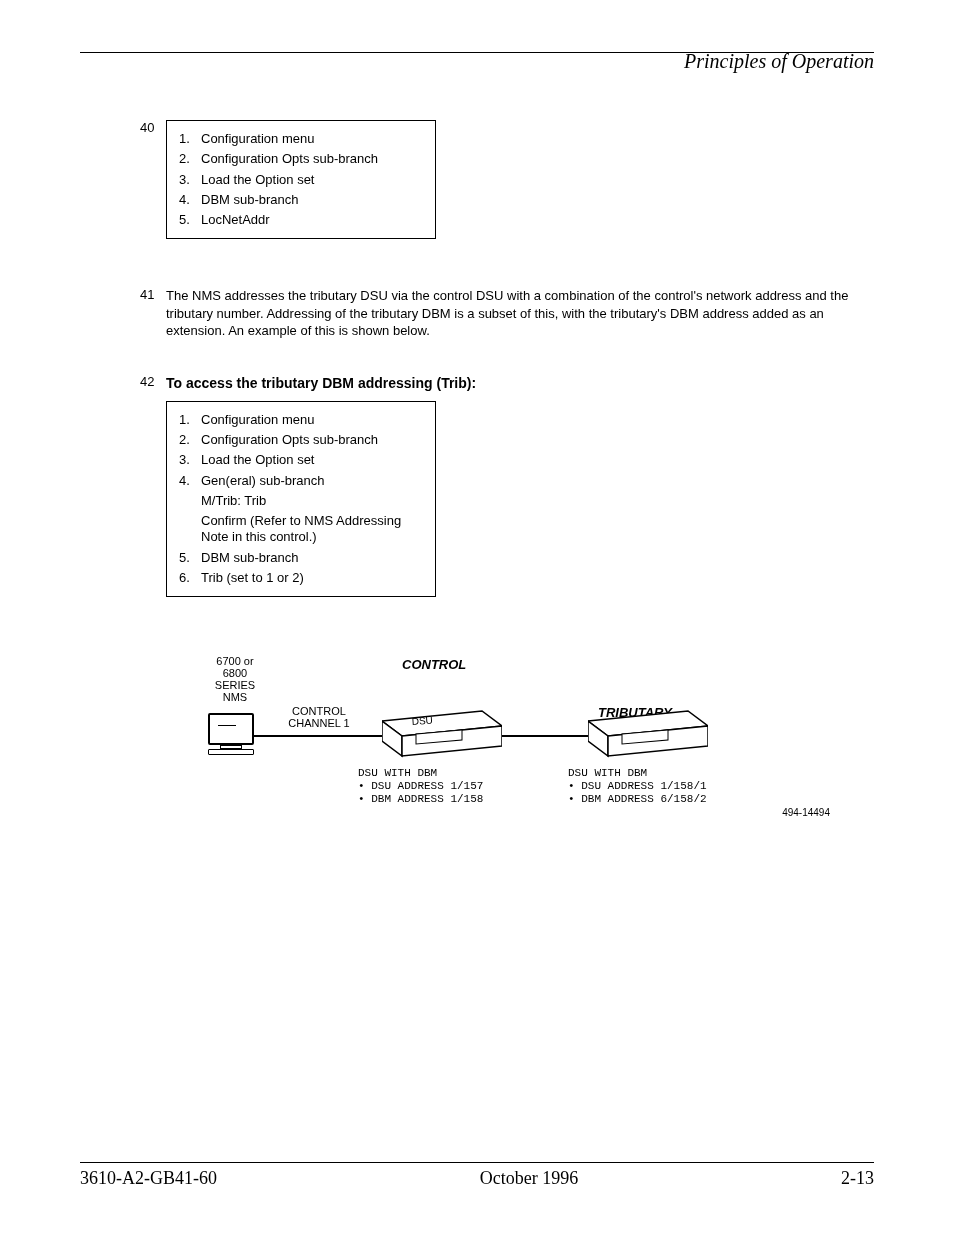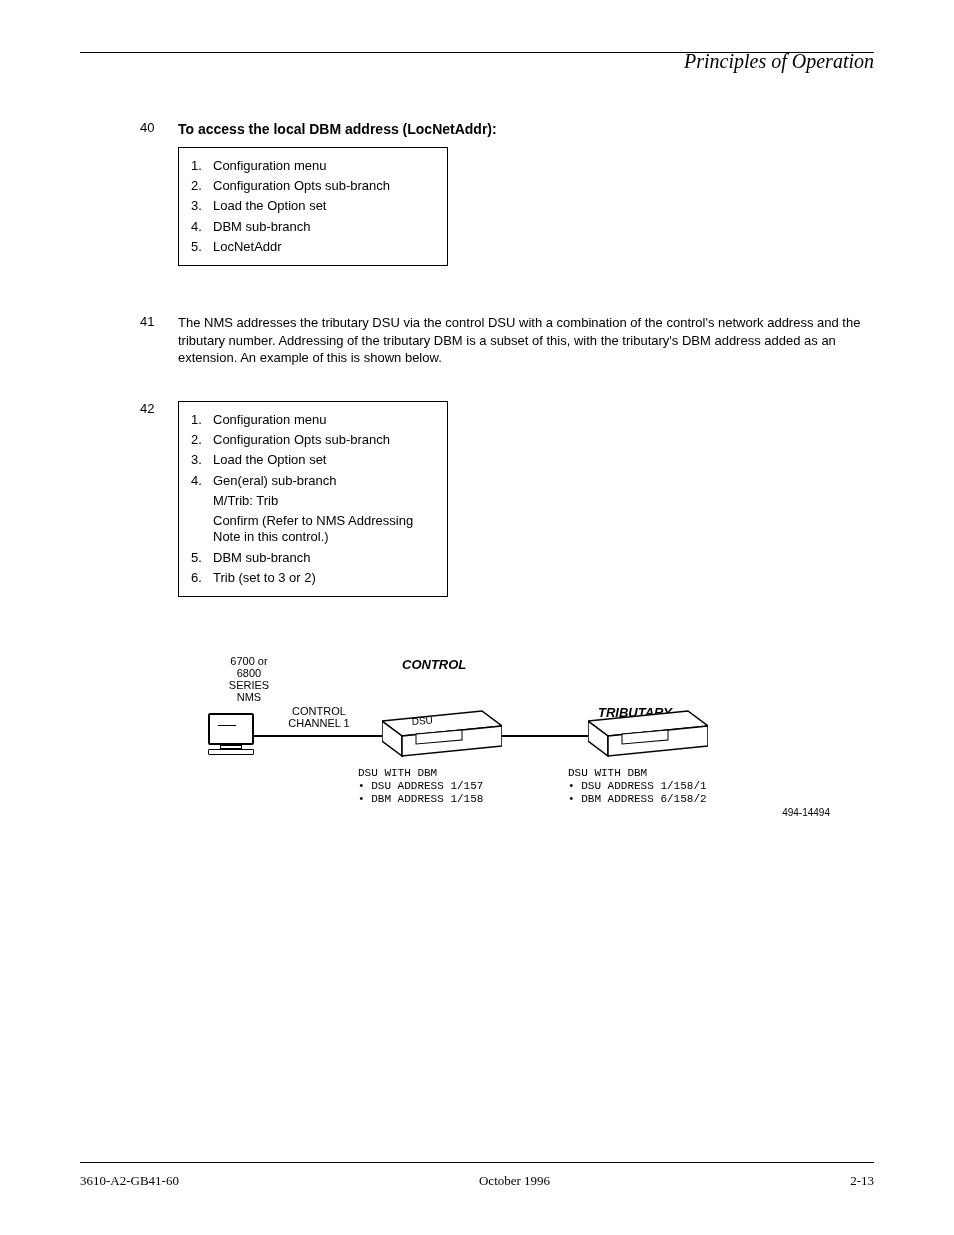--- a/index.html
+++ b/index.html
@@ -28,21 +28,21 @@
     font-size: 20px;
     margin-top: 20px;
   }
 
   .footer {
     position: absolute;
     bottom: 46px;
     left: 80px; right: 80px;
     display: flex;
     justify-content: space-between;
-    font-size: 13px;
+    font-size: 18px;
   }
 
   .content {
     position: absolute;
     top: 120px;
     left: 140px;
     right: 80px;
   }
 
   h3.proc-title {
@@ -61,21 +61,21 @@
     line-height: 1.25;
   }
   .box .line { display: flex; }
   .box .step { width: 22px; flex: 0 0 22px; }
   .box .txt  { flex: 1 1 auto; }
   .box .sp   { height: 4px; }
 
   .row {
     display: flex;
     align-items: flex-start;
-    gap: 24px;
+    gap: 12px;
     margin-bottom: 8px;
   }
   .row .num {
     font-family: Arial, Helvetica, sans-serif;
     font-size: 13px;
     width: 14px;
     flex: 0 0 14px;
   }
   .row .para {
     flex: 1 1 auto;
@@ -87,21 +87,21 @@
   
   .diagram {
     position: relative;
     height: 200px;
     margin-top: 18px;
     margin-left: 50px;
     width: 640px;
   }
   .nms-label {
     position: absolute;
-    left: 24px; top: 0;
+    left: 10px; top: 0;
     width: 70px;
     text-align: center;
     font-family: Arial, Helvetica, sans-serif;
     font-size: 11px;
     line-height: 1.1;
   }
   .monitor {
     position: absolute;
     left: 18px; top: 58px;
     width: 46px;
@@ -189,21 +189,20 @@
 <div class="hr-top"></div>
 <div class="hr-bot"></div>
 
 <div class="header-right">Principles of Operation</div>
 
 <div class="content">
 
   <div class="row">
     <div class="num">40</div>
     <div class="para">
-      <h3 class="proc-title">To access the local DBM address (LocNetAddr):</h3>
       <div class="box">
         <div class="line">
             <span class="step">1.</span>
             <span class="txt">Configuration menu</span>
           </div>
         <div class="sp"></div>
         <div class="line">
             <span class="step">2.</span>
             <span class="txt">Configuration Opts sub-branch</span>
           </div>
@@ -229,20 +228,21 @@
   <div class="row">
     <div class="num">41</div>
     <div class="para">The NMS addresses the tributary DSU via the control DSU with a combination of the control's network address and the tributary number. Addressing of the tributary DBM is a subset of this, with the tributary's DBM address added as an extension. An example of this is shown below.</div>
   </div>
 
   <div style="height:26px"></div>
 
   <div class="row">
     <div class="num">42</div>
     <div class="para">
+      <h3 class="proc-title">To access the tributary DBM addressing (Trib):</h3>
       <div class="box" style="width:270px">
         <div class="line">
             <span class="step">1.</span>
             <span class="txt">Configuration menu</span>
           </div>
         <div class="sp"></div>
         <div class="line">
             <span class="step">2.</span>
             <span class="txt">Configuration Opts sub-branch</span>
           </div>
@@ -271,21 +271,21 @@
             <span class="txt">Note in this control.)</span>
           </div>
         <div class="sp"></div>
         <div class="line">
             <span class="step">5.</span>
             <span class="txt">DBM sub-branch</span>
           </div>
         <div class="sp"></div>
         <div class="line">
             <span class="step">6.</span>
-            <span class="txt">Trib (set to 3 or 2)</span>
+            <span class="txt">Trib (set to 1 or 2)</span>
           </div>
       </div>
     </div>
   </div>
 
   <div class="diagram">
     <div class="nms-label" style="white-space:pre-line">6700 or
 6800
 SERIES
 NMS</div>

